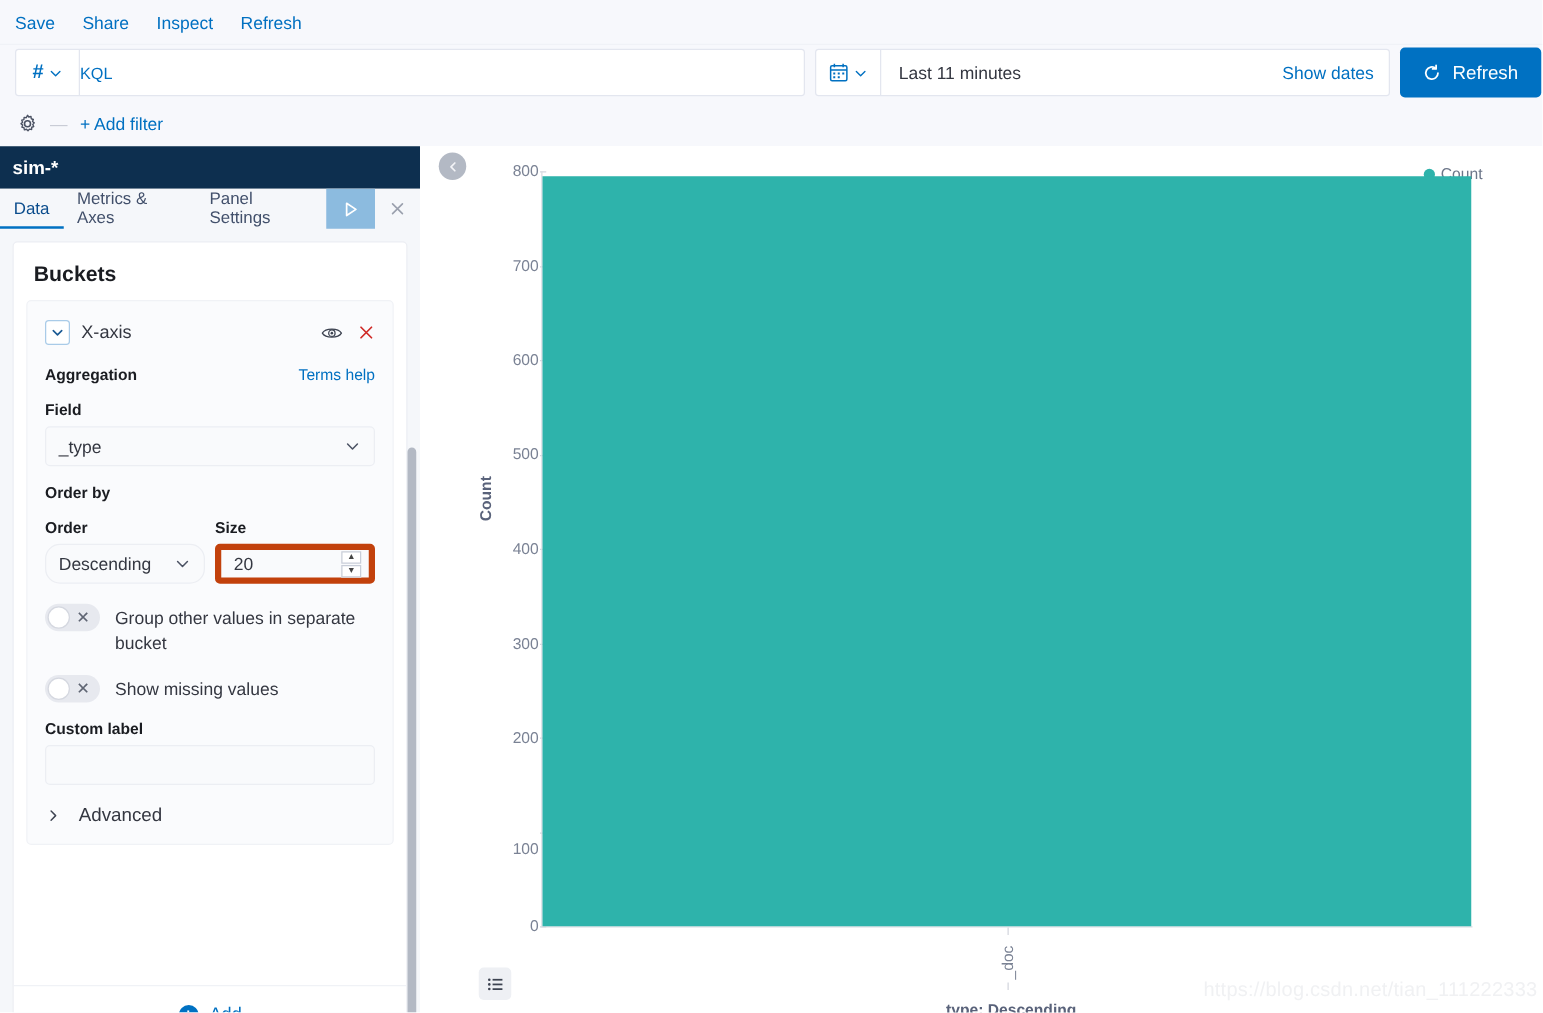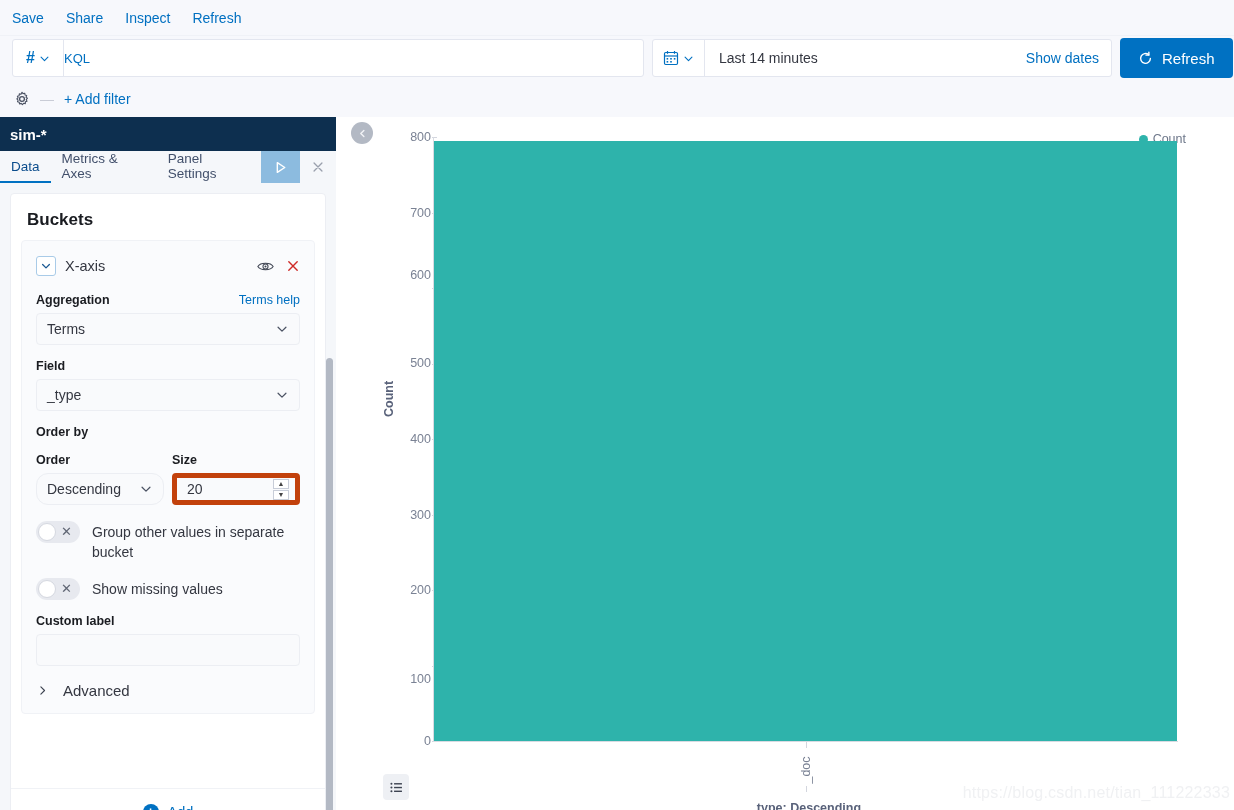--- a/index.html
+++ b/index.html
@@ -322,21 +322,21 @@
           <rect x="3.6" y="8" width="1.6" height="1.6" fill="#0070c1"></rect>
           <rect x="7.2" y="8" width="1.6" height="1.6" fill="#0070c1"></rect>
           <rect x="10.8" y="8" width="1.6" height="1.6" fill="#0070c1"></rect>
           <rect x="3.6" y="11" width="1.6" height="1.6" fill="#0070c1"></rect>
           <rect x="7.2" y="11" width="1.6" height="1.6" fill="#0070c1"></rect>
         </svg>
         <svg width="11" height="11" viewBox="0 0 16 16">
           <path d="M3 6 L8 11 L13 6" fill="none" stroke="#0070c1" stroke-width="1.6" stroke-linecap="round" stroke-linejoin="round"></path>
         </svg>
       </div>
-      <span class="date-text">Last 14 minutes</span>
+      <span class="date-text">Last 11 minutes</span>
       <span class="show-dates">Show dates</span>
     </div>
 
     <button class="refresh-btn">
       <svg width="15" height="15" viewBox="0 0 16 16">
         <path d="M13.2 8 A5.2 5.2 0 1 1 11.4 4" fill="none" stroke="#ffffff" stroke-width="1.5" stroke-linecap="round"></path>
         <path d="M11.6 1.3 L11.6 4.4 L8.6 4.4" fill="none" stroke="#ffffff" stroke-width="1.5" stroke-linecap="round" stroke-linejoin="round"></path>
       </svg>
       <span>Refresh</span>
     </button>
@@ -396,27 +396,20 @@
                 <path d="M3.2 3.2 L12.8 12.8 M12.8 3.2 L3.2 12.8" stroke="#cf2a27" stroke-width="1.6" stroke-linecap="round"></path>
               </svg>
             </span>
           </div>
 
           <div class="lbl-row">
             <span class="fld-label">Aggregation</span>
             <span class="spacer"></span>
             <span class="help-link">Terms help</span>
           </div>
-          <div class="select">
-            <span>Terms</span>
-            <span class="spacer"></span>
-            <svg width="14" height="14" viewBox="0 0 16 16">
-              <path d="M3.5 6 L8 10.5 L12.5 6" fill="none" stroke="#4b5263" stroke-width="1.4" stroke-linecap="round" stroke-linejoin="round"></path>
-            </svg>
-          </div>
 
           <div class="fld-label">Field</div>
           <div class="select">
             <span>_type</span>
             <span class="spacer"></span>
             <svg width="14" height="14" viewBox="0 0 16 16">
               <path d="M3.5 6 L8 10.5 L12.5 6" fill="none" stroke="#4b5263" stroke-width="1.4" stroke-linecap="round" stroke-linejoin="round"></path>
             </svg>
           </div>
 
@@ -504,21 +497,21 @@
 
       <div class="ylabel">Count</div>
 
       <div class="yaxis-col" id="yaxis">
           <div class="ytick" style="top: 624px;">0</div>
           <div class="ytick" style="top: 562px;">100</div>
           <div class="ytick" style="top: 473px;">200</div>
           <div class="ytick" style="top: 397.5px;">300</div>
           <div class="ytick" style="top: 322px;">400</div>
           <div class="ytick" style="top: 246px;">500</div>
-          <div class="ytick" style="top: 158px;">600</div>
+          <div class="ytick" style="top: 171px;">600</div>
           <div class="ytick" style="top: 95.5px;">700</div>
           <div class="ytick" style="top: 20px;">800</div>
         </div>
       <div id="yticklines">
           <div class="ytickline" style="top: 624px;"></div>
           <div class="ytickline" style="top: 548.5px;"></div>
           <div class="ytickline" style="top: 473px;"></div>
           <div class="ytickline" style="top: 397.5px;"></div>
           <div class="ytickline" style="top: 322px;"></div>
           <div class="ytickline" style="top: 246.5px;"></div>

